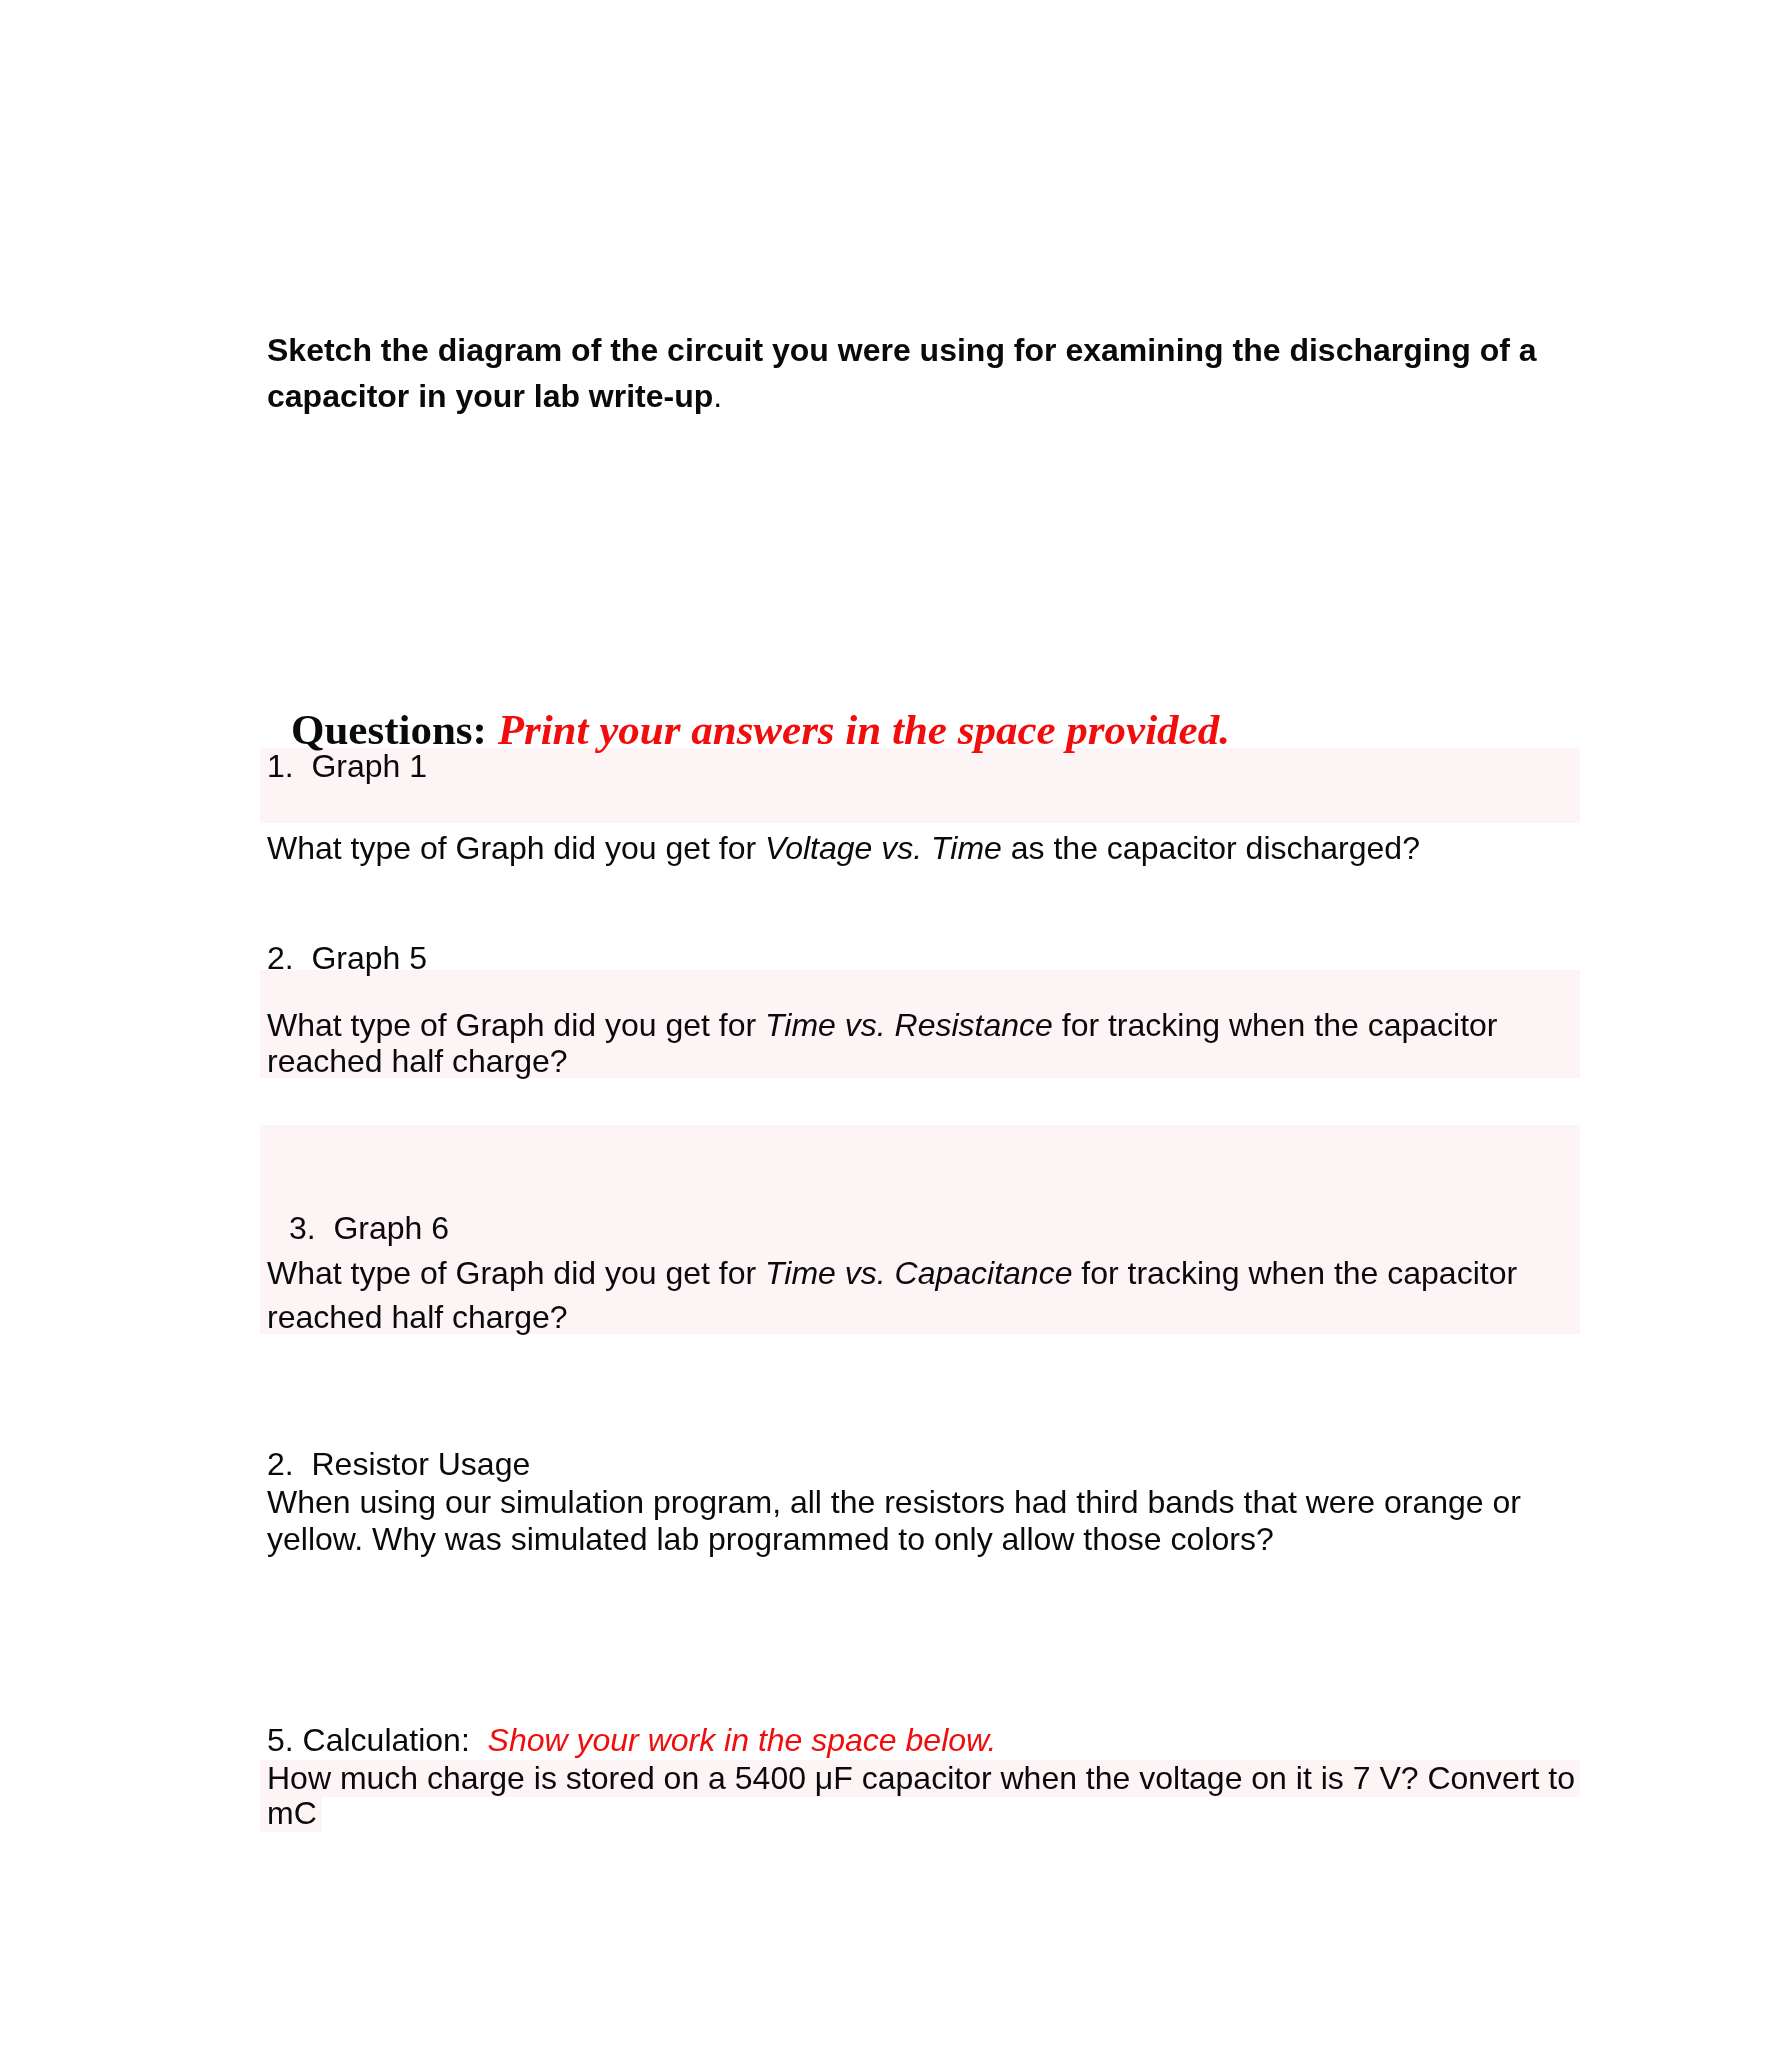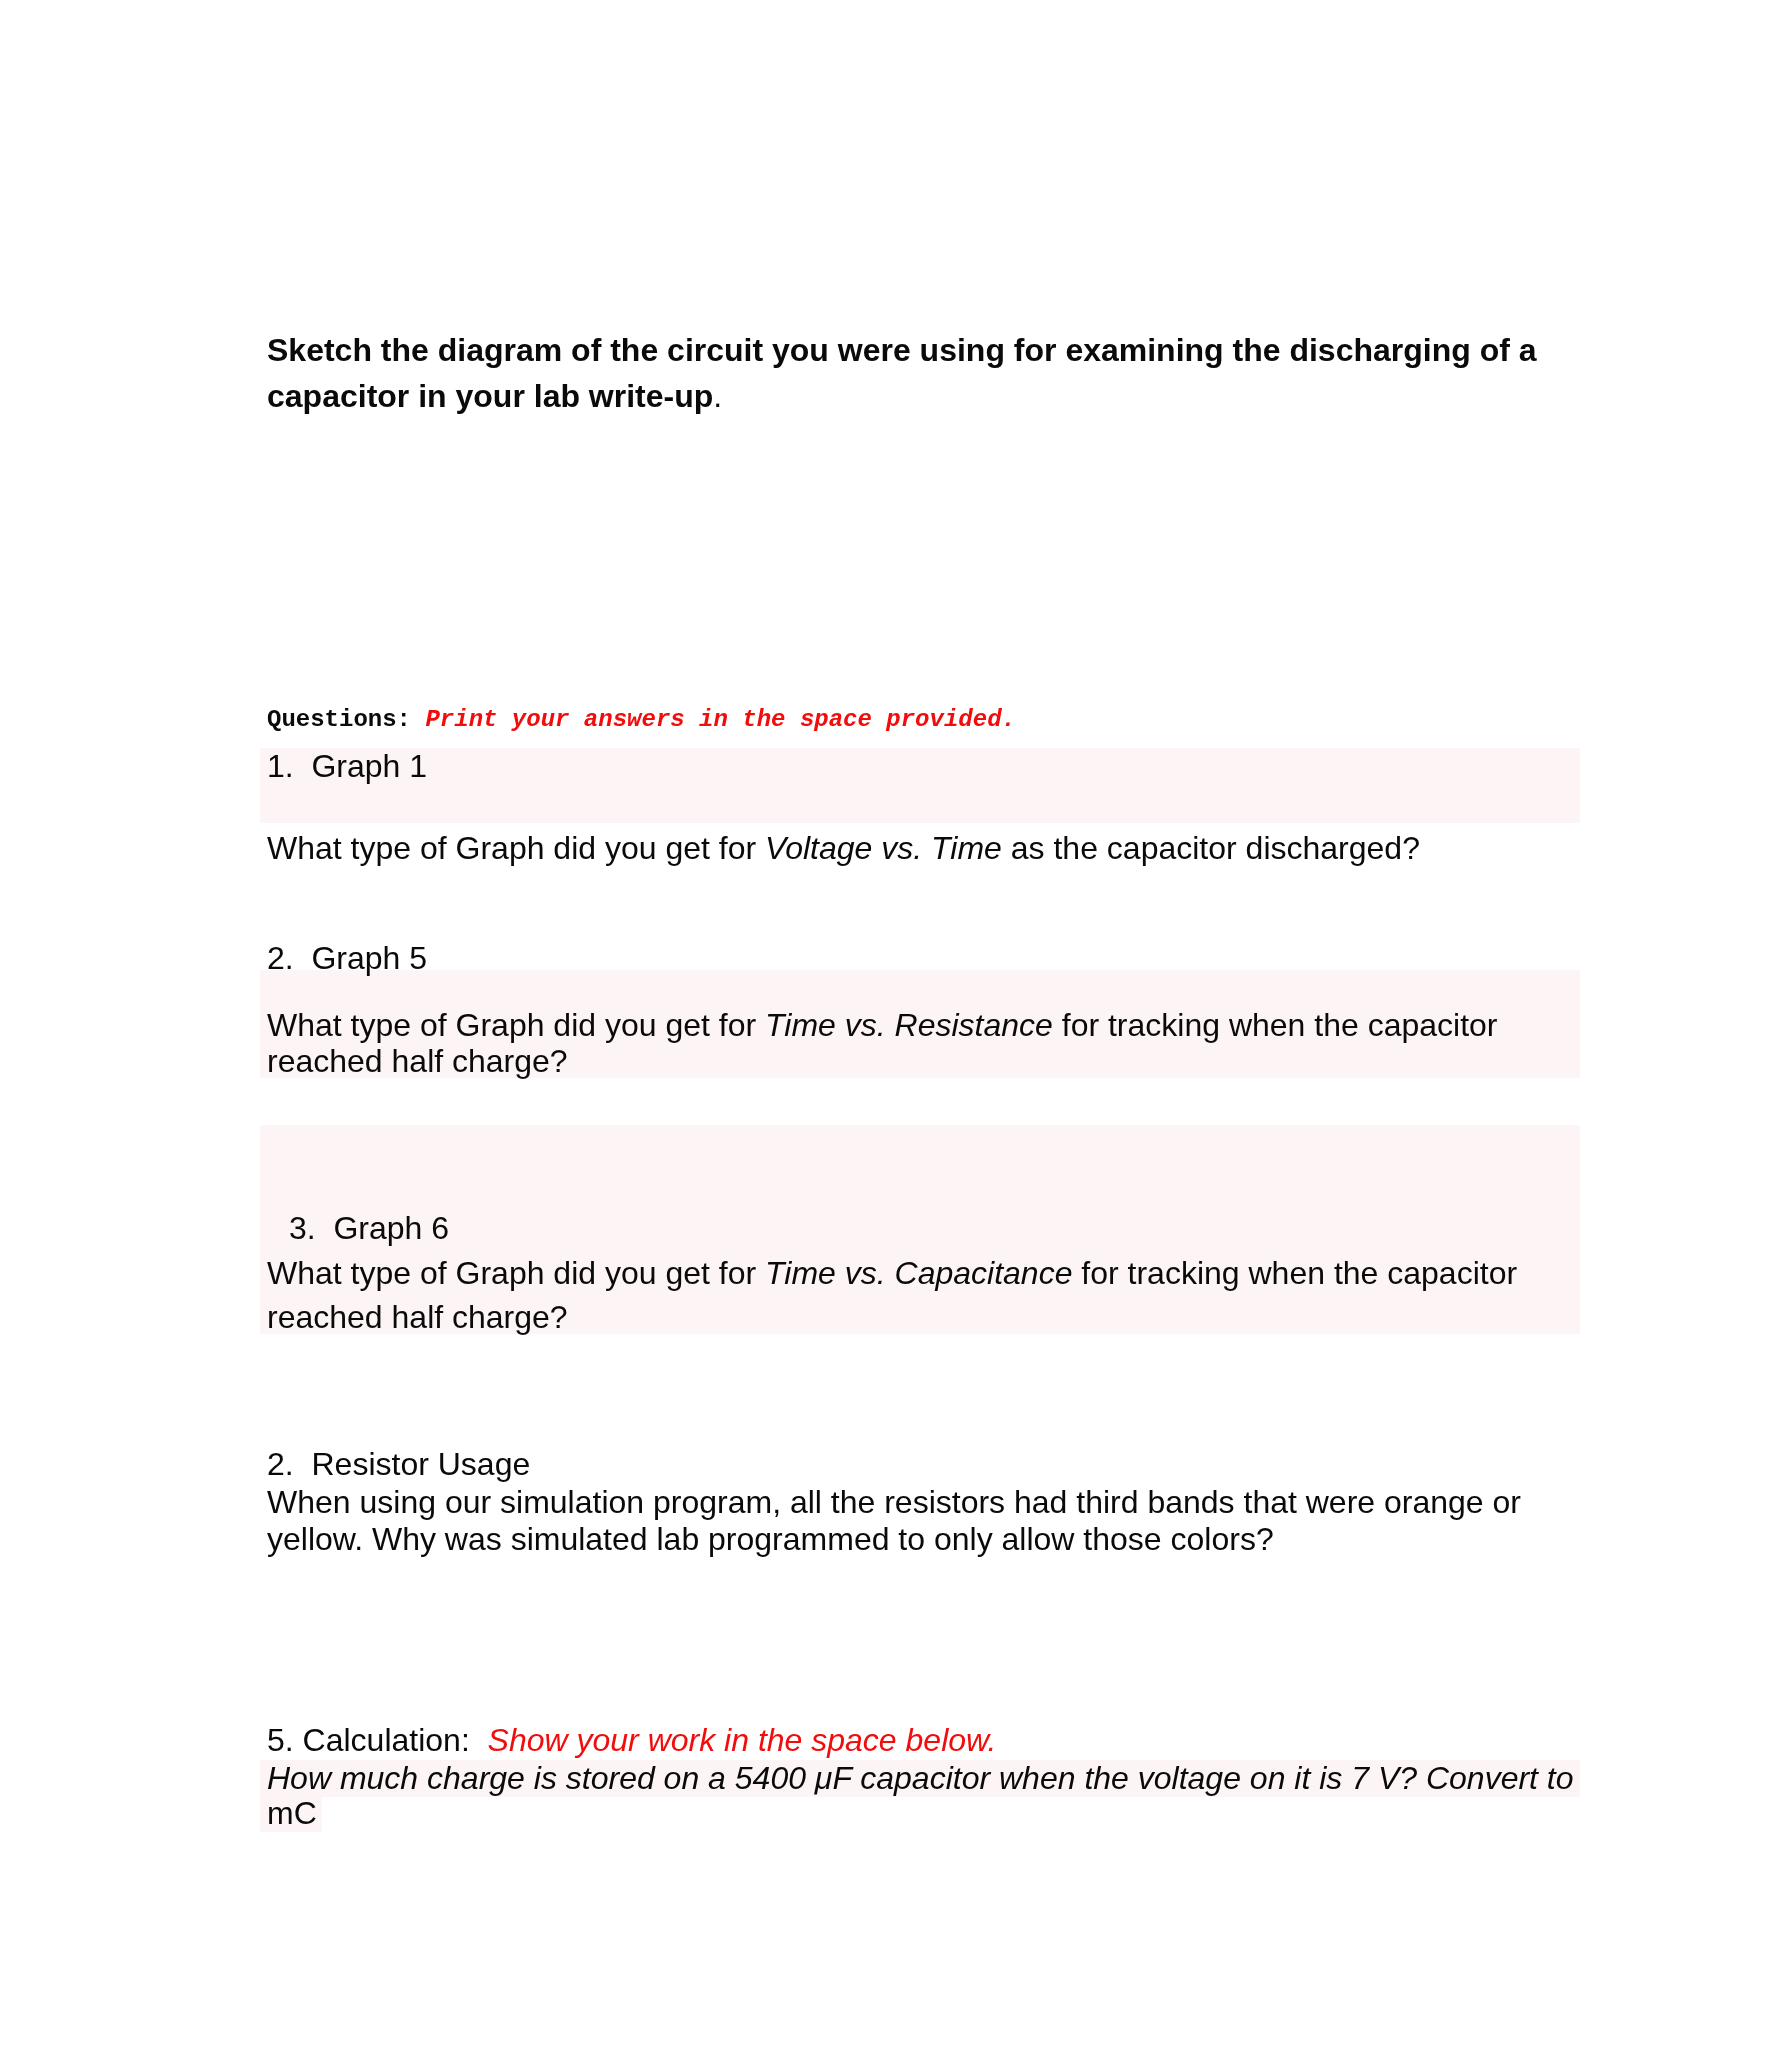--- a/index.html
+++ b/index.html
@@ -23,23 +23,24 @@
     left:267px;
     white-space:pre;
     line-height:1;
     font-size:32px;
     color:var(--text-black);
     font-family:"Liberation Sans",sans-serif;
   }
   .bold{font-weight:bold;}
   .italic{font-style:italic;}
   .serifline{
-    font-family:Liberation Mono, monospace;
-    font-size:24px;
+    font-family:Liberation Serif, serif;
+    font-size:43px;
     font-weight:bold;
+    margin-left:24px;
   }
   .red{color:var(--accent-red);}
   .hl{
     position:absolute;
     left:260px;
     width:1320px;
     background:var(--highlight-pink);
   }
 </style>
 </head>
@@ -67,17 +68,17 @@
 
   <div class="line" style="top:1212px;margin-left:22px;">3.  Graph 6</div>
   <div class="line" style="top:1257px;"><span>What type of Graph did you get for </span><span class="italic">Time vs. Capacitance</span><span> for tracking when the capacitor</span></div>
   <div class="line" style="top:1301px;">reached half charge?</div>
 
   <div class="line" style="top:1448px;">2.  Resistor Usage</div>
   <div class="line" style="top:1486px;">When using our simulation program, all the resistors had third bands that were orange or</div>
   <div class="line" style="top:1523px;">yellow. Why was simulated lab programmed to only allow those colors?</div>
 
   <div class="line" style="top:1724px;"><span>5. Calculation:  </span><span class="red italic">Show your work in the space below.</span></div>
-  <div class="line" style="top:1762px;font-style:italic;">How much charge is stored on a 5400 μF capacitor when the voltage on it is 7 V? Convert to</div>
+  <div class="line" style="top:1762px;">How much charge is stored on a 5400 μF capacitor when the voltage on it is 7 V? Convert to</div>
   <div class="line" style="top:1797px;">mC</div>
 
 </div>
 
 
 </body></html>

